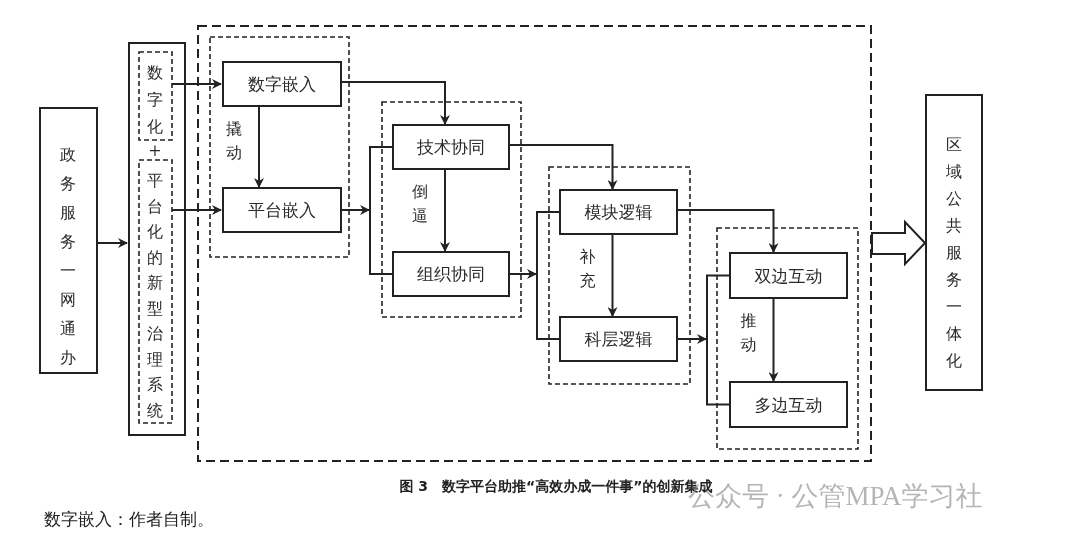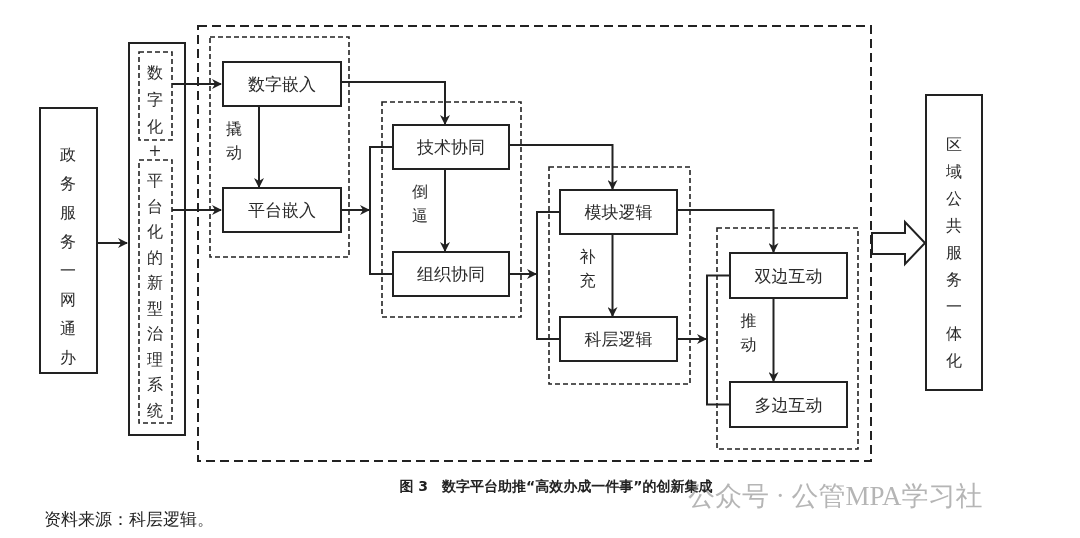--- a/index.html
+++ b/index.html
@@ -86,14 +86,14 @@
       </g>
     </g>
 
   <path d="M872,233 L905,233 L905,222 L925,243 L905,264 L905,254 L872,254 Z" fill="#fff" stroke="#222" stroke-width="2"></path>
 
   <rect x="926" y="95" width="56" height="295" fill="none" stroke="#222" stroke-width="2"></rect>
   <text id="right-text" class="vlabel" text-anchor="middle"><tspan x="954" y="150">区</tspan><tspan x="954" y="177">域</tspan><tspan x="954" y="204">公</tspan><tspan x="954" y="231">共</tspan><tspan x="954" y="258">服</tspan><tspan x="954" y="285">务</tspan><tspan x="954" y="312">一</tspan><tspan x="954" y="339">体</tspan><tspan x="954" y="366">化</tspan></text>
 </svg>
 
 <div class="caption">图 3　数字平台助推“高效办成一件事”的创新集成</div>
-<div class="source">资料来源：科层逻辑。</div>
+<div class="source">数字嵌入：作者自制。</div>
 <div class="watermark">公众号 · 公管MPA学习社</div>
 
 </body></html>

